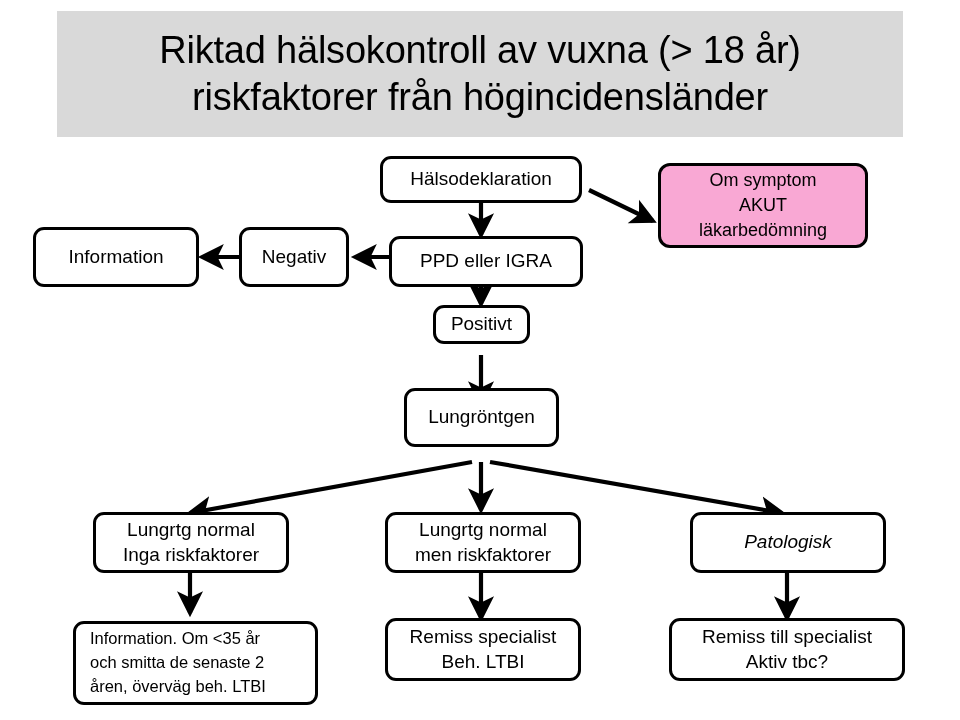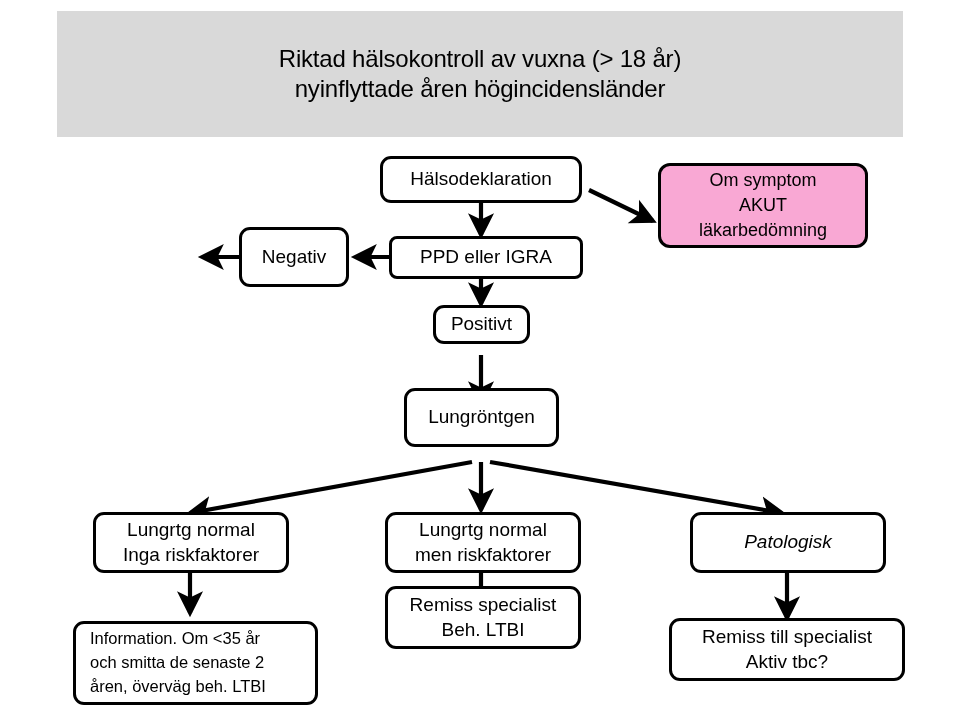--- a/index.html
+++ b/index.html
@@ -24,21 +24,21 @@
     width: 846px;
     height: 126px;
     background: #d9d9d9;
     display: flex;
     flex-direction: column;
     align-items: center;
     justify-content: center;
     box-sizing: border-box;
   }
   .title-line {
-    font-size: 24px;
+    font-size: 38px;
     line-height: 1.25;
     color: #000000;
     text-align: center;
     white-space: nowrap;
     letter-spacing: -0.2px;
   }
 
   
   .node {
     position: absolute;
@@ -90,21 +90,21 @@
     pointer-events: none;
   }
 </style>
 </head>
 <body>
 
 <div id="canvas">
 
   <div id="title-banner">
     <div class="title-line">Riktad hälsokontroll av vuxna (&gt; 18 år)</div>
-    <div class="title-line">nyinflyttade åren högincidensländer</div>
+    <div class="title-line">riskfaktorer från högincidensländer</div>
   </div>
 
   <svg id="arrows" viewBox="0 0 960 720" width="960" height="720" xmlns="http://www.w3.org/2000/svg">
     <defs>
       <marker id="ah" markerWidth="7" markerHeight="7" refX="5.2" refY="3.5" orient="auto" markerUnits="strokeWidth">
         <path d="M0,0.4 L6.2,3.5 L0,6.6 L1.5,3.5 Z" fill="#000000"></path>
       </marker>
     </defs>
 
     <path d="M 589 190 L 653 221" stroke="#000000" stroke-width="4.2" fill="none" marker-end="url(#ah)"></path>
@@ -135,26 +135,29 @@
   <div class="node" style="left:380px; top:156px; width:202px; height:47px;">
     <span class="line">Hälsodeklaration</span>
   </div>
 
   <div class="node yellow" style="left:658px; top:163px; width:210px; height:85px;">
     <span class="line">Om symptom</span>
     <span class="line">AKUT</span>
     <span class="line">läkarbedömning</span>
   </div>
 
+  <div class="node" style="left:33px; top:227px; width:166px; height:60px;">
+    <span class="line">Information</span>
+  </div>
 
   <div class="node" style="left:239px; top:227px; width:110px; height:60px;">
     <span class="line">Negativ</span>
   </div>
 
-  <div class="node" style="left:389px; top:236px; width:194px; height:43px;border-radius:8px;">
+  <div class="node" style="left:389px; top:236px; width:194px; height:51px;">
     <span class="line">PPD eller IGRA</span>
   </div>
 
   <div class="node" style="left:433px; top:305px; width:97px; height:39px;">
     <span class="line">Positivt</span>
   </div>
 
   <div class="node" style="left:404px; top:388px; width:155px; height:59px;">
     <span class="line">Lungröntgen</span>
   </div>
@@ -172,21 +175,21 @@
   <div class="node" style="left:690px; top:512px; width:196px; height:61px;font-style:italic;">
     <span class="line">Patologisk</span>
   </div>
 
   <div class="node small-text align-left" style="left:73px; top:621px; width:245px; height:84px;">
     <span class="line">Information. Om &lt;35 år</span>
     <span class="line">och smitta de senaste 2</span>
     <span class="line">åren, överväg beh. LTBI</span>
   </div>
 
-  <div class="node" style="left:385px; top:586px; width:196px; height:63px;">
+  <div class="node" style="left:385px; top:618px; width:196px; height:63px;">
     <span class="line">Remiss specialist</span>
     <span class="line">Beh. LTBI</span>
   </div>
 
   <div class="node" style="left:669px; top:618px; width:236px; height:63px;">
     <span class="line">Remiss till specialist</span>
     <span class="line">Aktiv tbc?</span>
   </div>
 
 </div>

